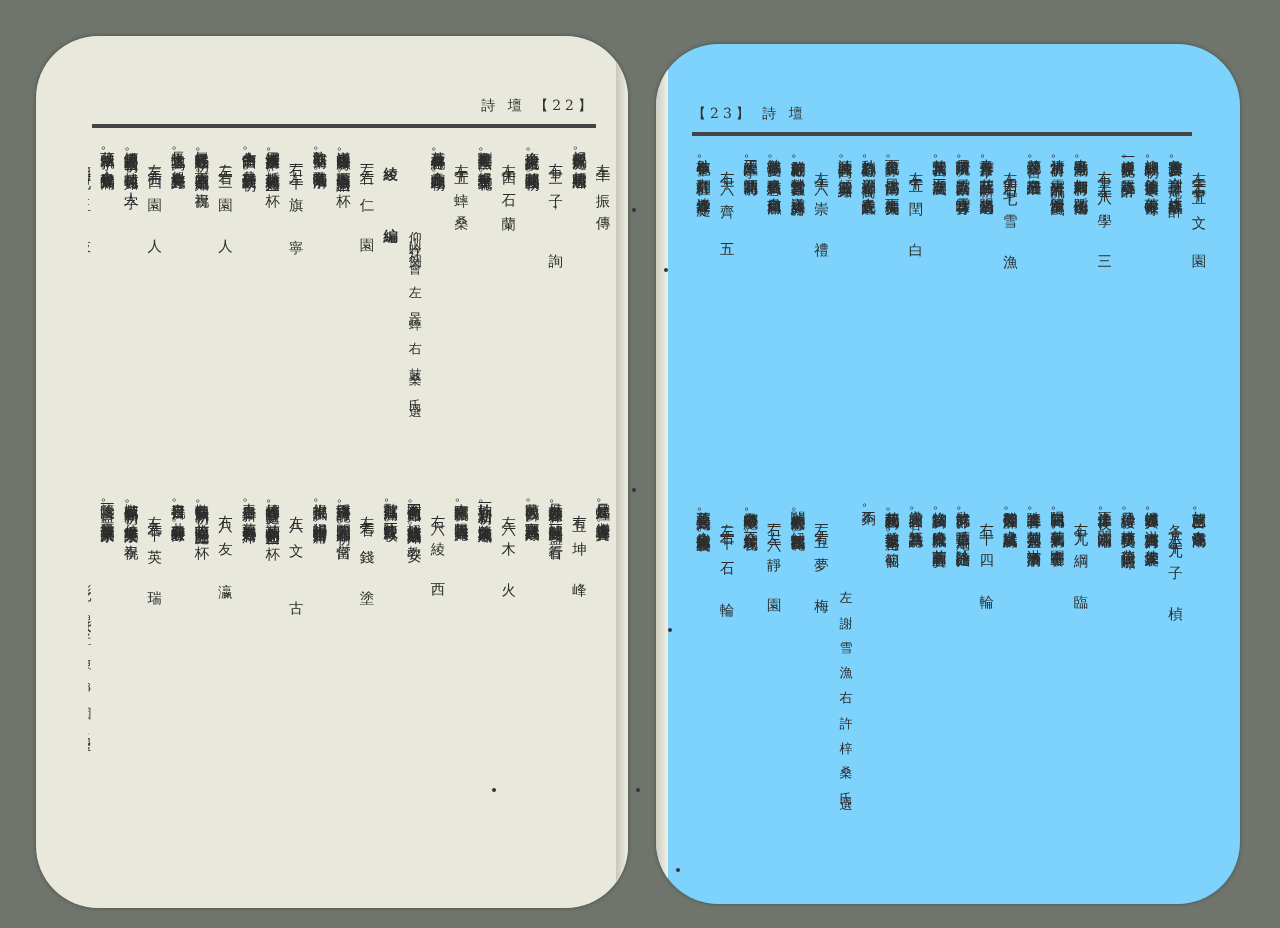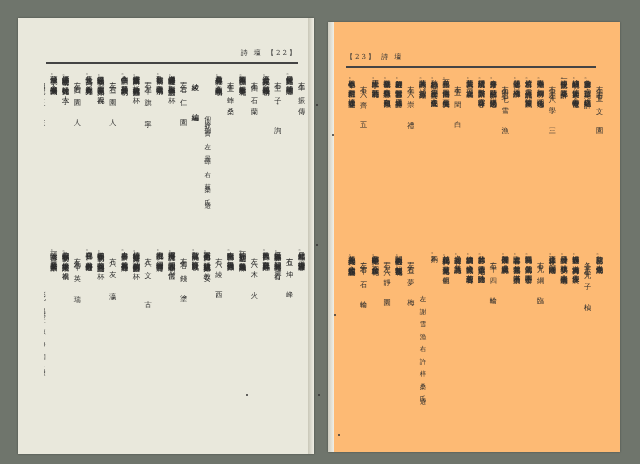--- a/index.html
+++ b/index.html
@@ -10,23 +10,24 @@
     font-family: "DejaVu Serif", "Liberation Serif", serif;
   }
   .spread {
     position: absolute; left: 16px; top: 14px; width: 614px; height: 440px;
   }
   .page {
     position: absolute; top: 0; height: 438px;
     background: #ecebe1;
     box-shadow: 0 0 2px rgba(0,0,0,0.35);
     overflow: hidden;
+    border-radius: 31px;
   }
   .page.left { left: 2px; width: 296px; top: 4px; height: 436px; background: #e9e8dc; }
-  .page.right { left: 312px; width: 292px; top: 8px; height: 430px; background: #fdba74; }
+  .page.right { left: 312px; width: 292px; top: 8px; height: 430px; background: #7dd3fc; }
   .page-edge {
     position: absolute; top: 0; bottom: 0; width: 6px;
     background: linear-gradient(to right, #c9c7b8, #efeee4);
   }
   .left .page-edge { right: 0; }
   .right .page-edge { left: 0; background: linear-gradient(to right, #cfcdc0, #f0efe6); }
   .header {
     position: absolute; top: 30px; height: 14px;
     font-size: 7px; color: #333; letter-spacing: 2px;
   }

